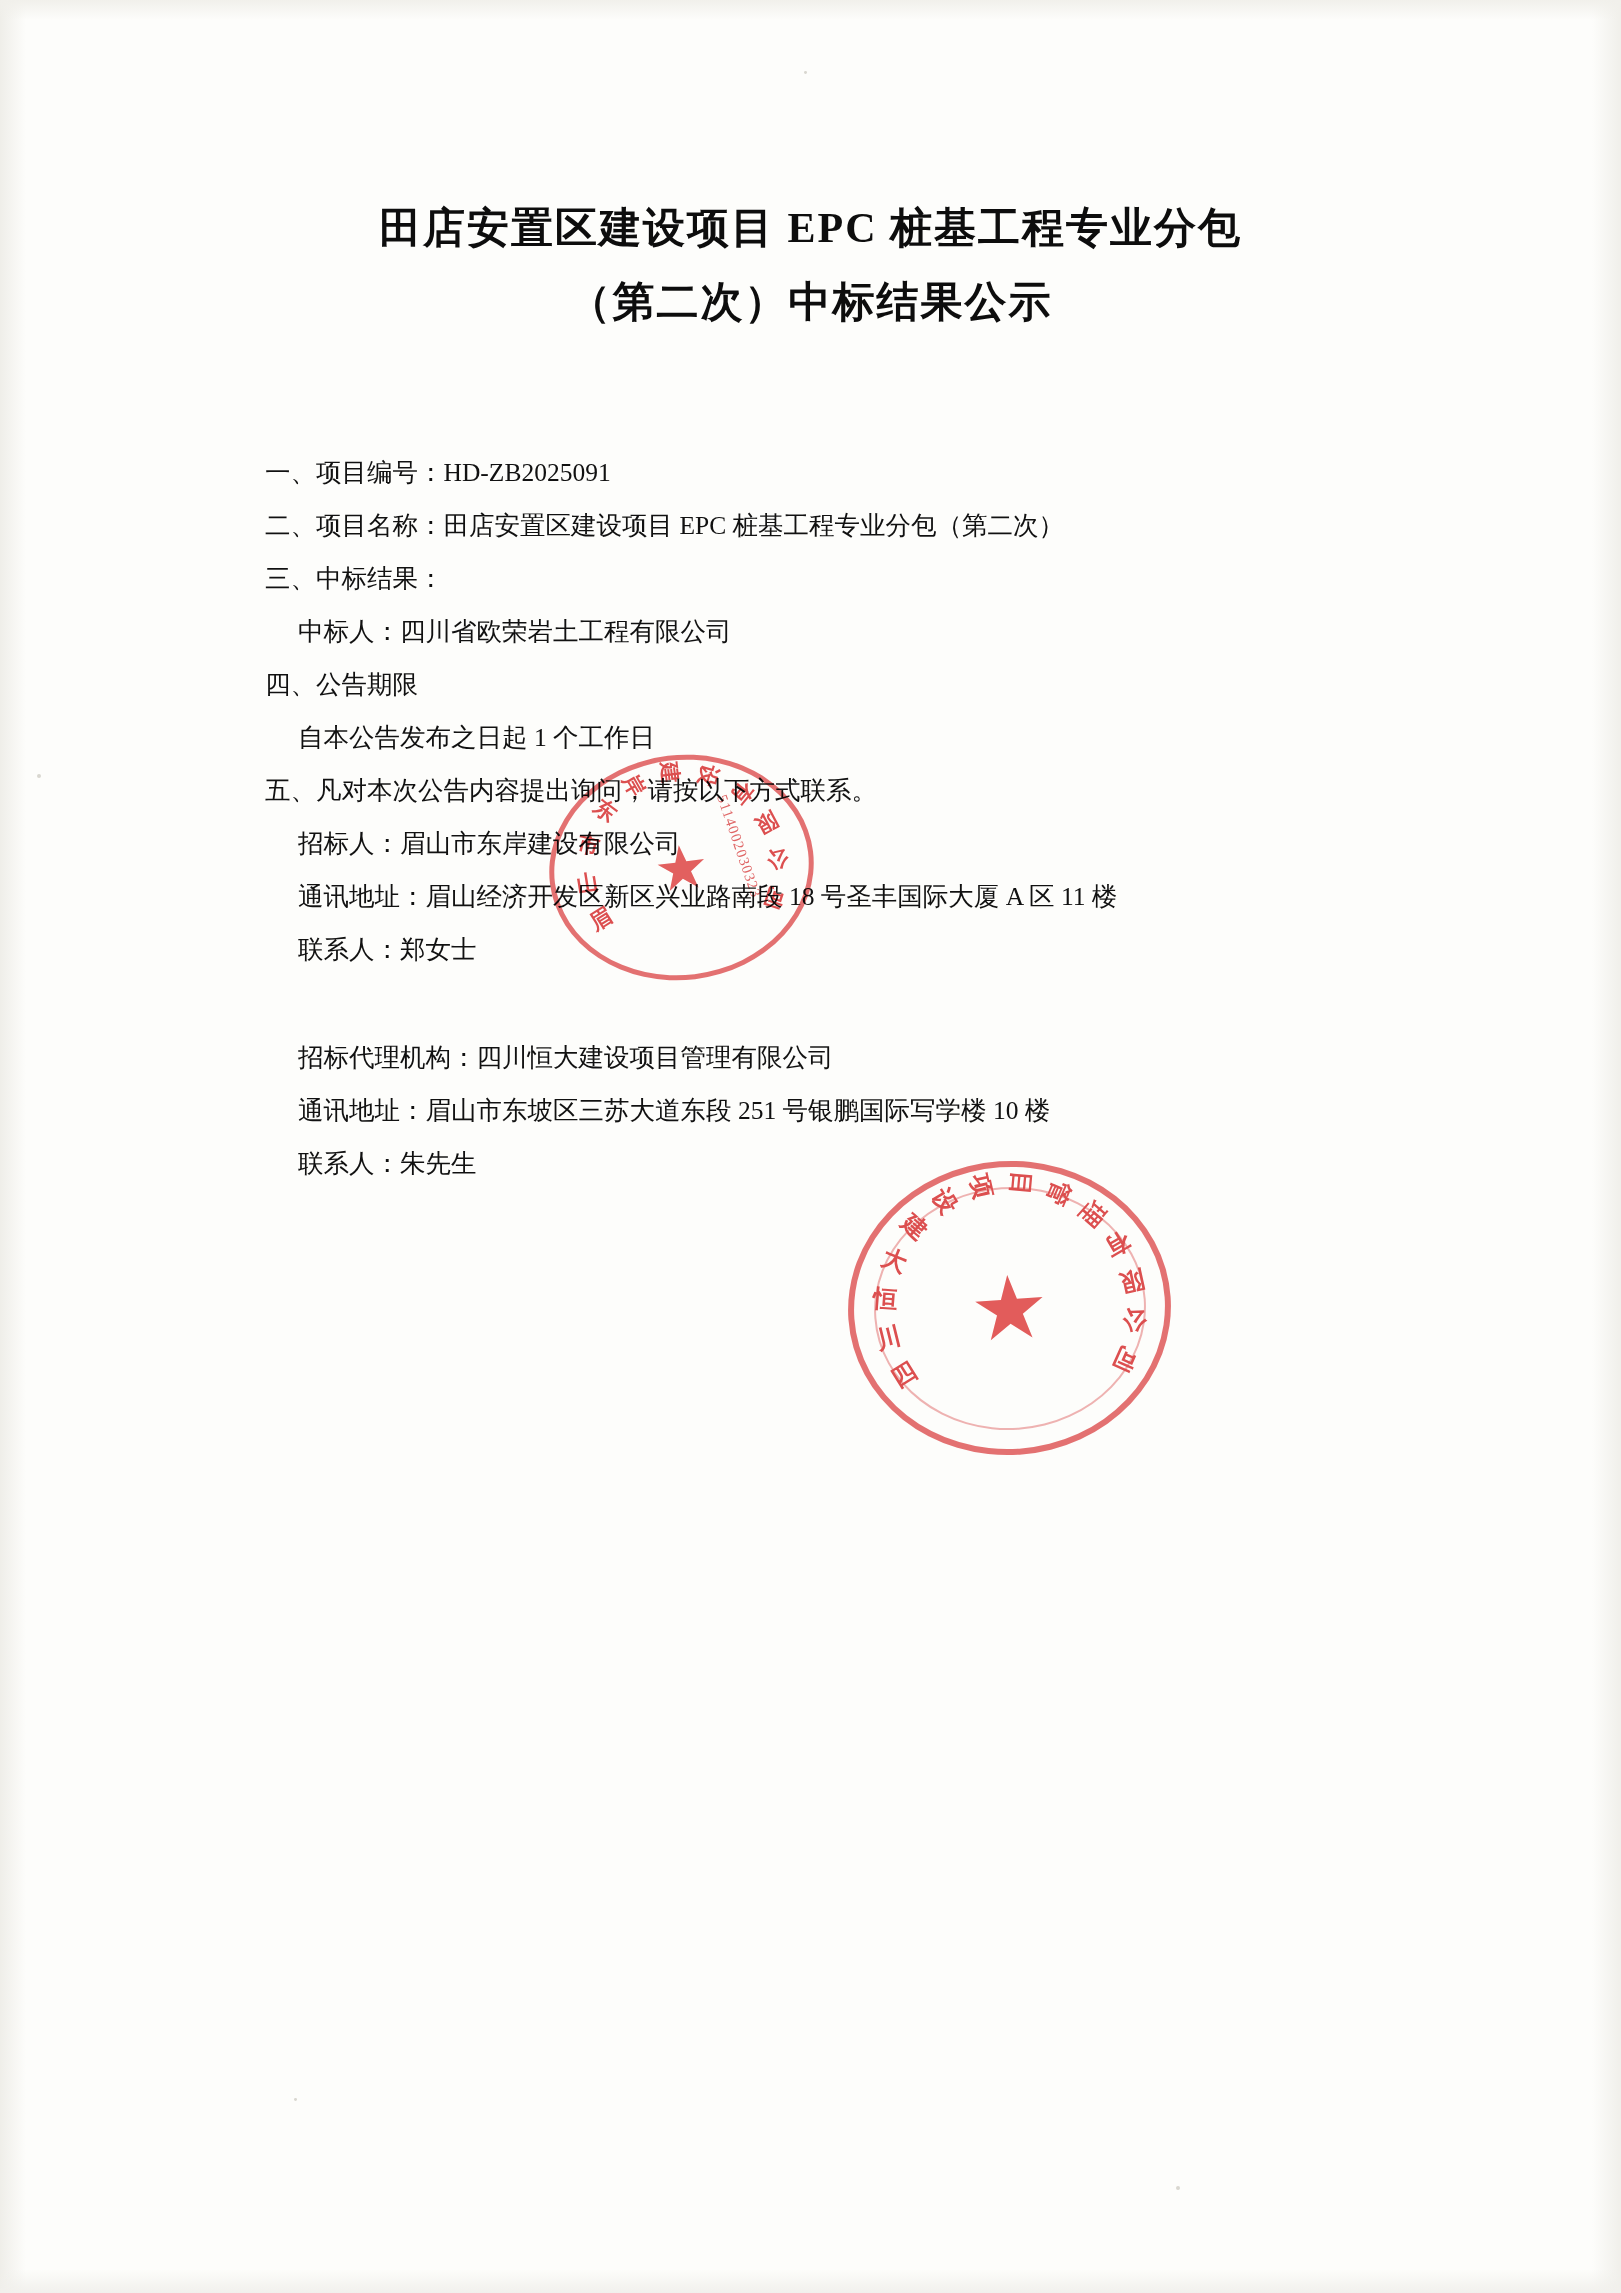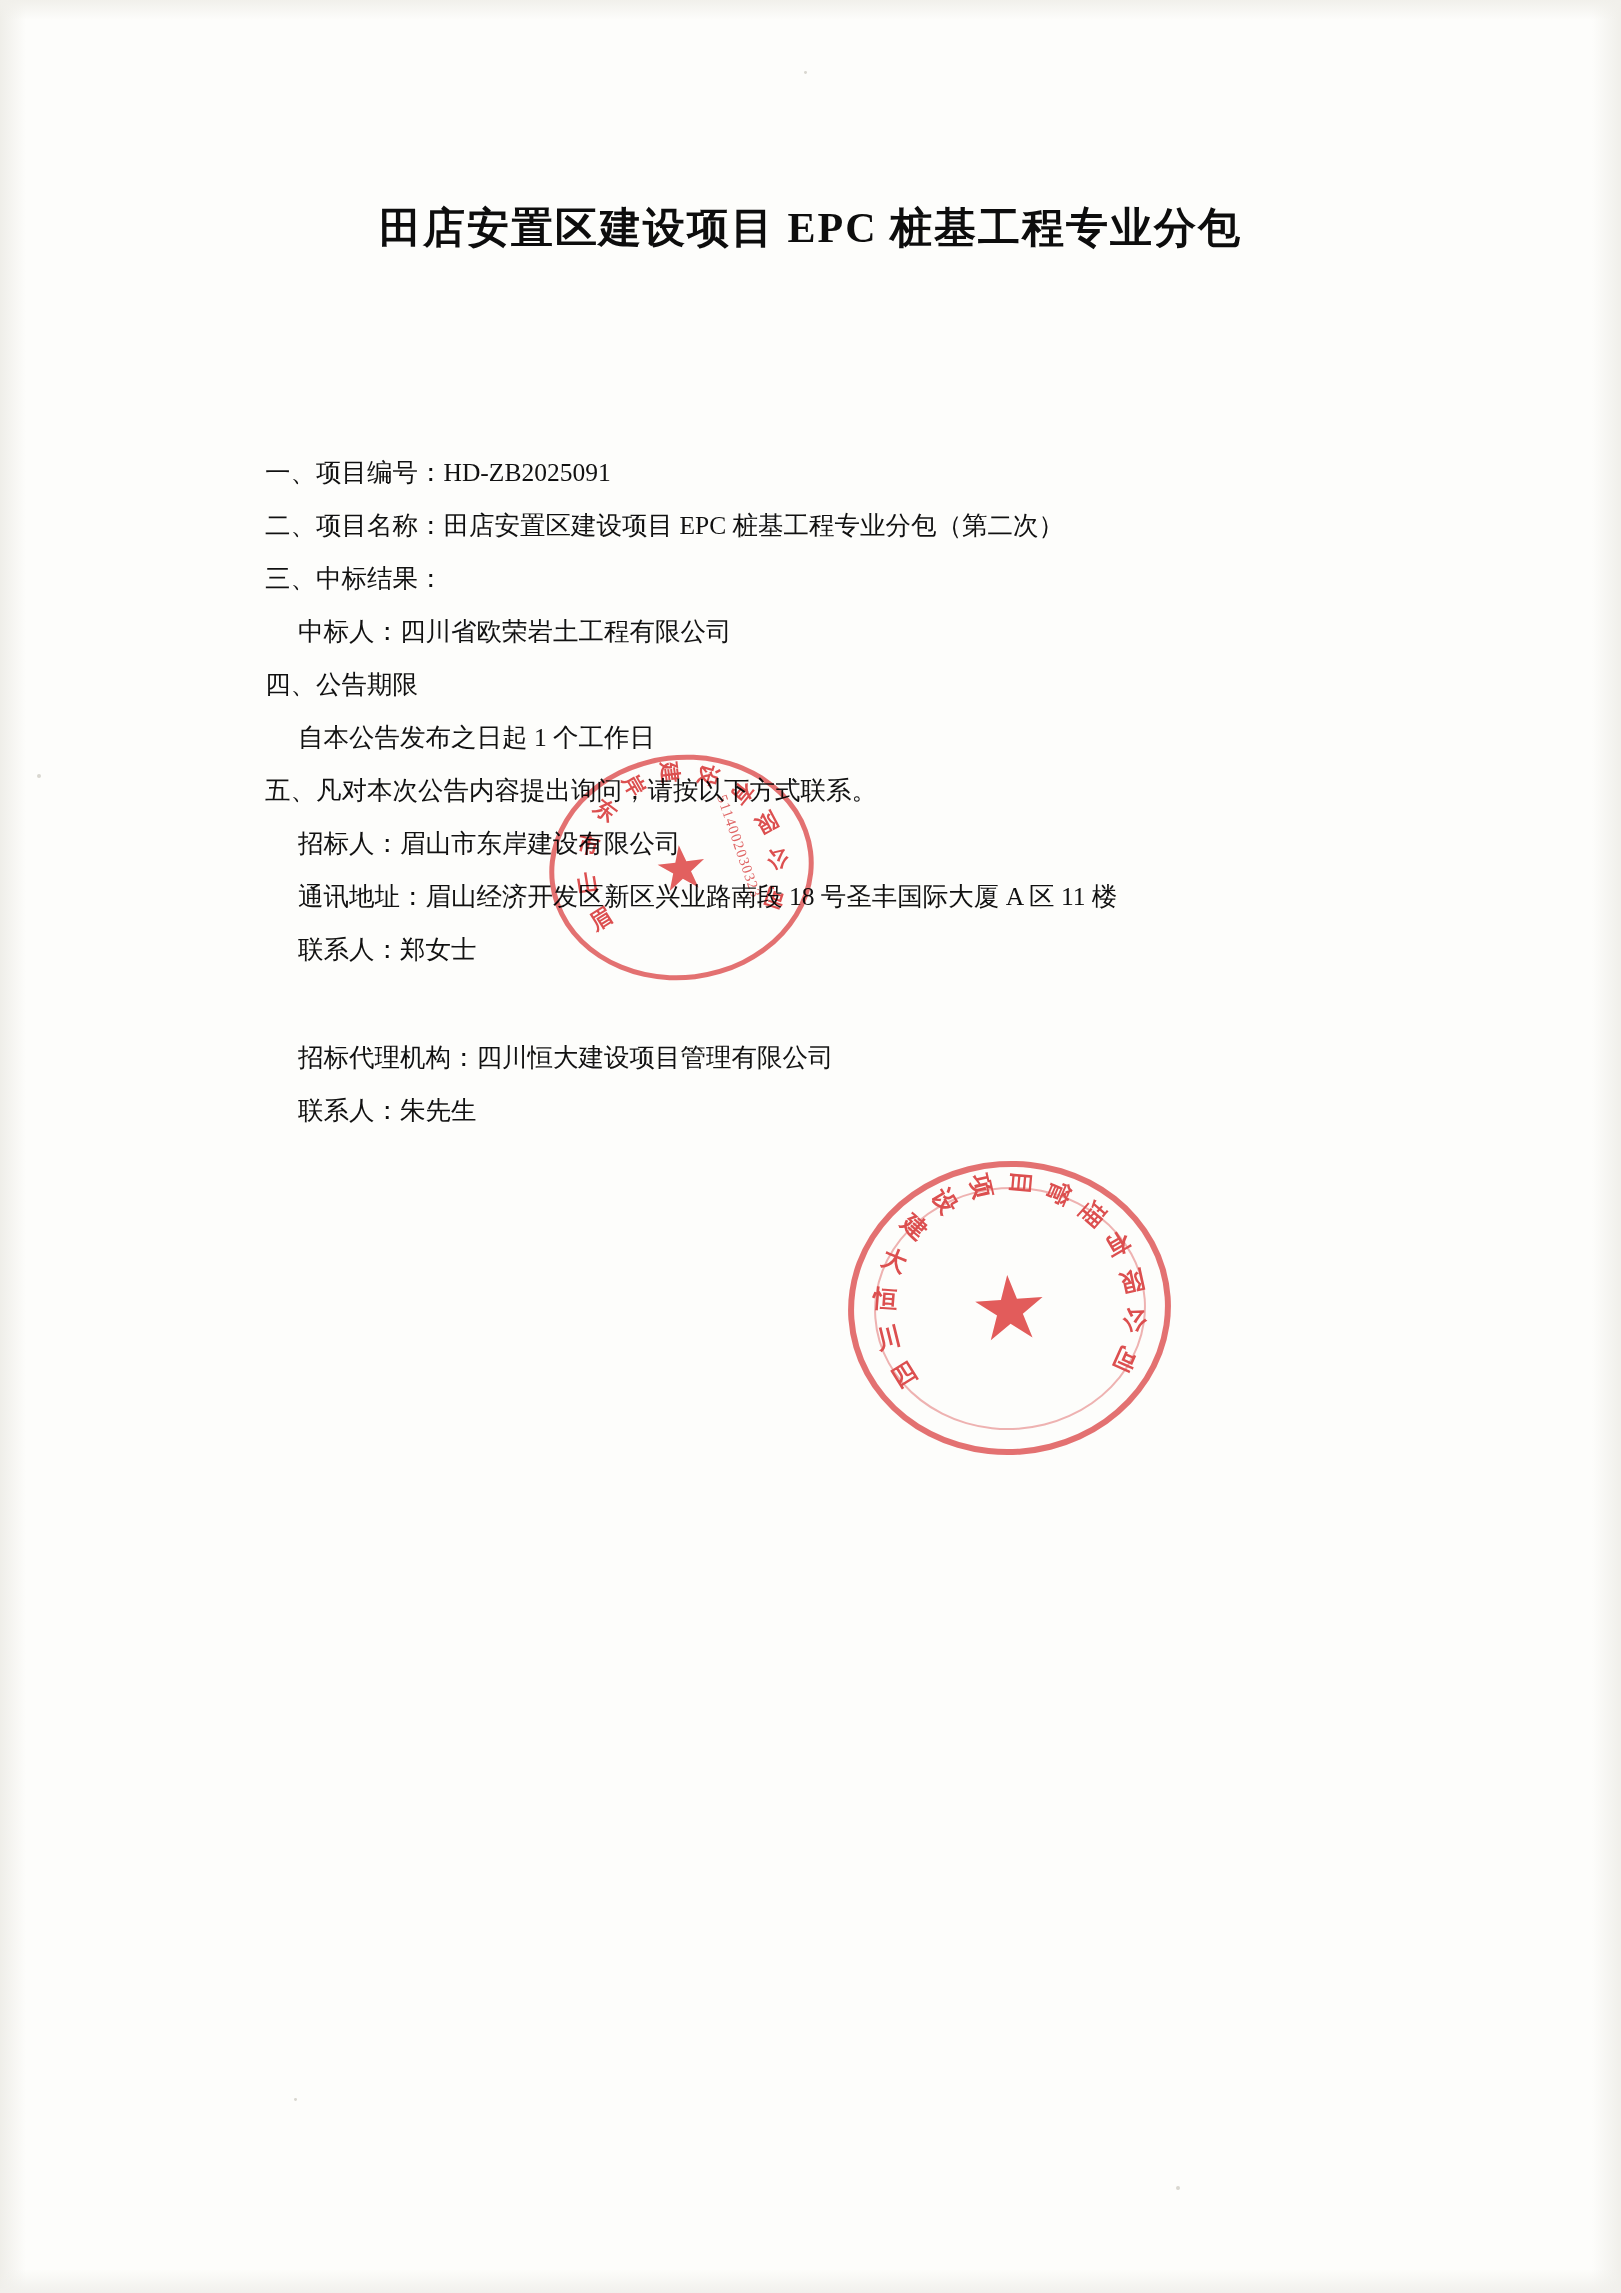--- a/index.html
+++ b/index.html
@@ -175,35 +175,37 @@
   <div class="scan-edge-top"></div>
   <div class="scan-edge-bottom"></div>
 
   <div class="speck" style="left:37px; top:774px; width:3.9px; height:3.9px;"></div>
   <div class="speck" style="left:804px; top:71px; width:2.9px; height:2.9px;"></div>
   <div class="speck" style="left:1176px; top:2186px; width:3.9px; height:3.9px;"></div>
   <div class="speck" style="left:294px; top:2098px; width:2.9px; height:2.9px;"></div>
 
   <div class="title-block">
     <div class="title-line">田店安置区建设项目 EPC 桩基工程专业分包</div>
+    <div class="title-line">（第二次）中标结果公示</div>
   </div>
 
   <div class="body-block">
     <div class="line level1">一、项目编号：HD-ZB2025091</div>
     <div class="line level1">二、项目名称：田店安置区建设项目 EPC 桩基工程专业分包（第二次）</div>
     <div class="line level1">三、中标结果：</div>
     <div class="line level2">中标人：四川省欧荣岩土工程有限公司</div>
     <div class="line level1">四、公告期限</div>
     <div class="line level2">自本公告发布之日起 1 个工作日</div>
     <div class="line level1">五、凡对本次公告内容提出询问，请按以下方式联系。</div>
     <div class="line level2">招标人：眉山市东岸建设有限公司</div>
     <div class="line level2">通讯地址：眉山经济开发区新区兴业路南段 18 号圣丰国际大厦 A 区 11 楼</div>
     <div class="line level2">联系人：郑女士</div>
     <div class="gap-lg"></div>
     <div class="line level2">招标代理机构：四川恒大建设项目管理有限公司</div>
+    <div class="line level2">通讯地址：眉山市东坡区三苏大道东段 251 号银鹏国际写学楼 10 楼</div>
     <div class="line level2">联系人：朱先生</div>
   </div>
 
   <div class="stamp stamp-small">
     <div class="ring"></div>
     <div class="star">★</div>
     <div class="arc-text" id="seal1-arc">
         <span style="font-size: 21.6px; transform: rotate(-115deg) translate(0px, -96px) rotate(90deg) translate(-50%, -50%);">眉</span>
         <span style="font-size: 21.6px; transform: rotate(-92deg) translate(0px, -96px) rotate(90deg) translate(-50%, -50%);">山</span>
         <span style="font-size: 21.6px; transform: rotate(-69deg) translate(0px, -96px) rotate(90deg) translate(-50%, -50%);">市</span>

